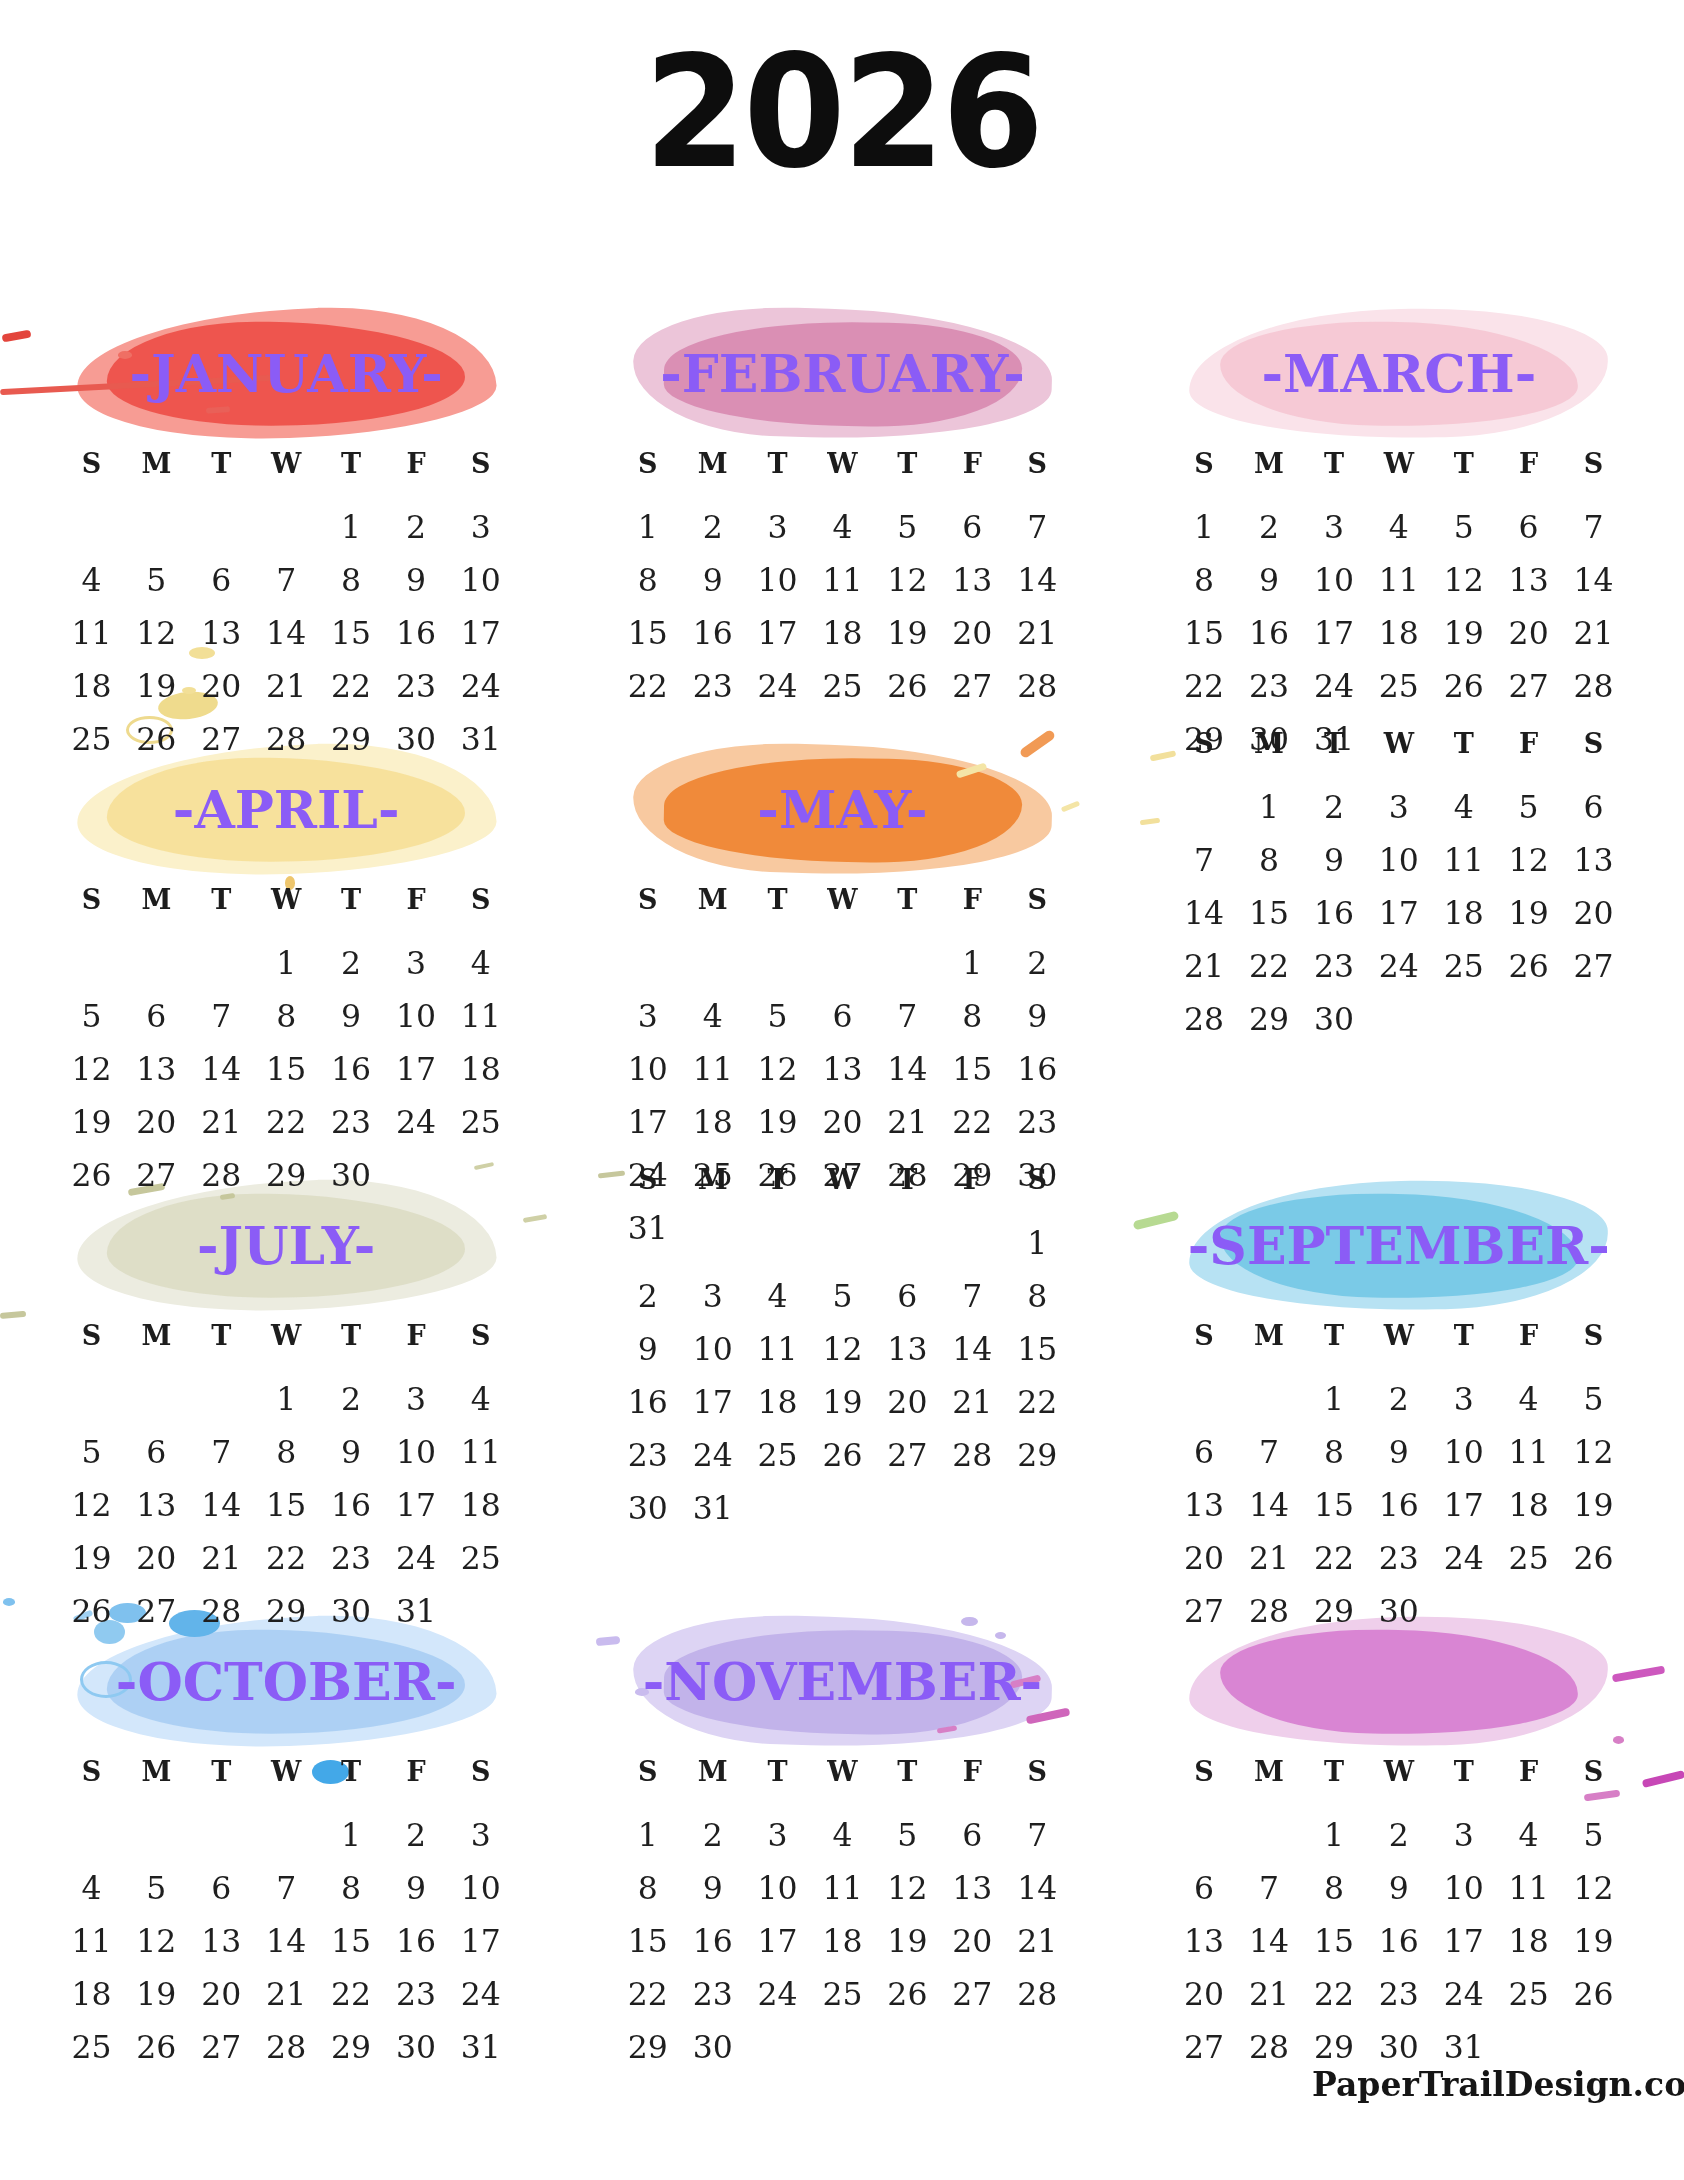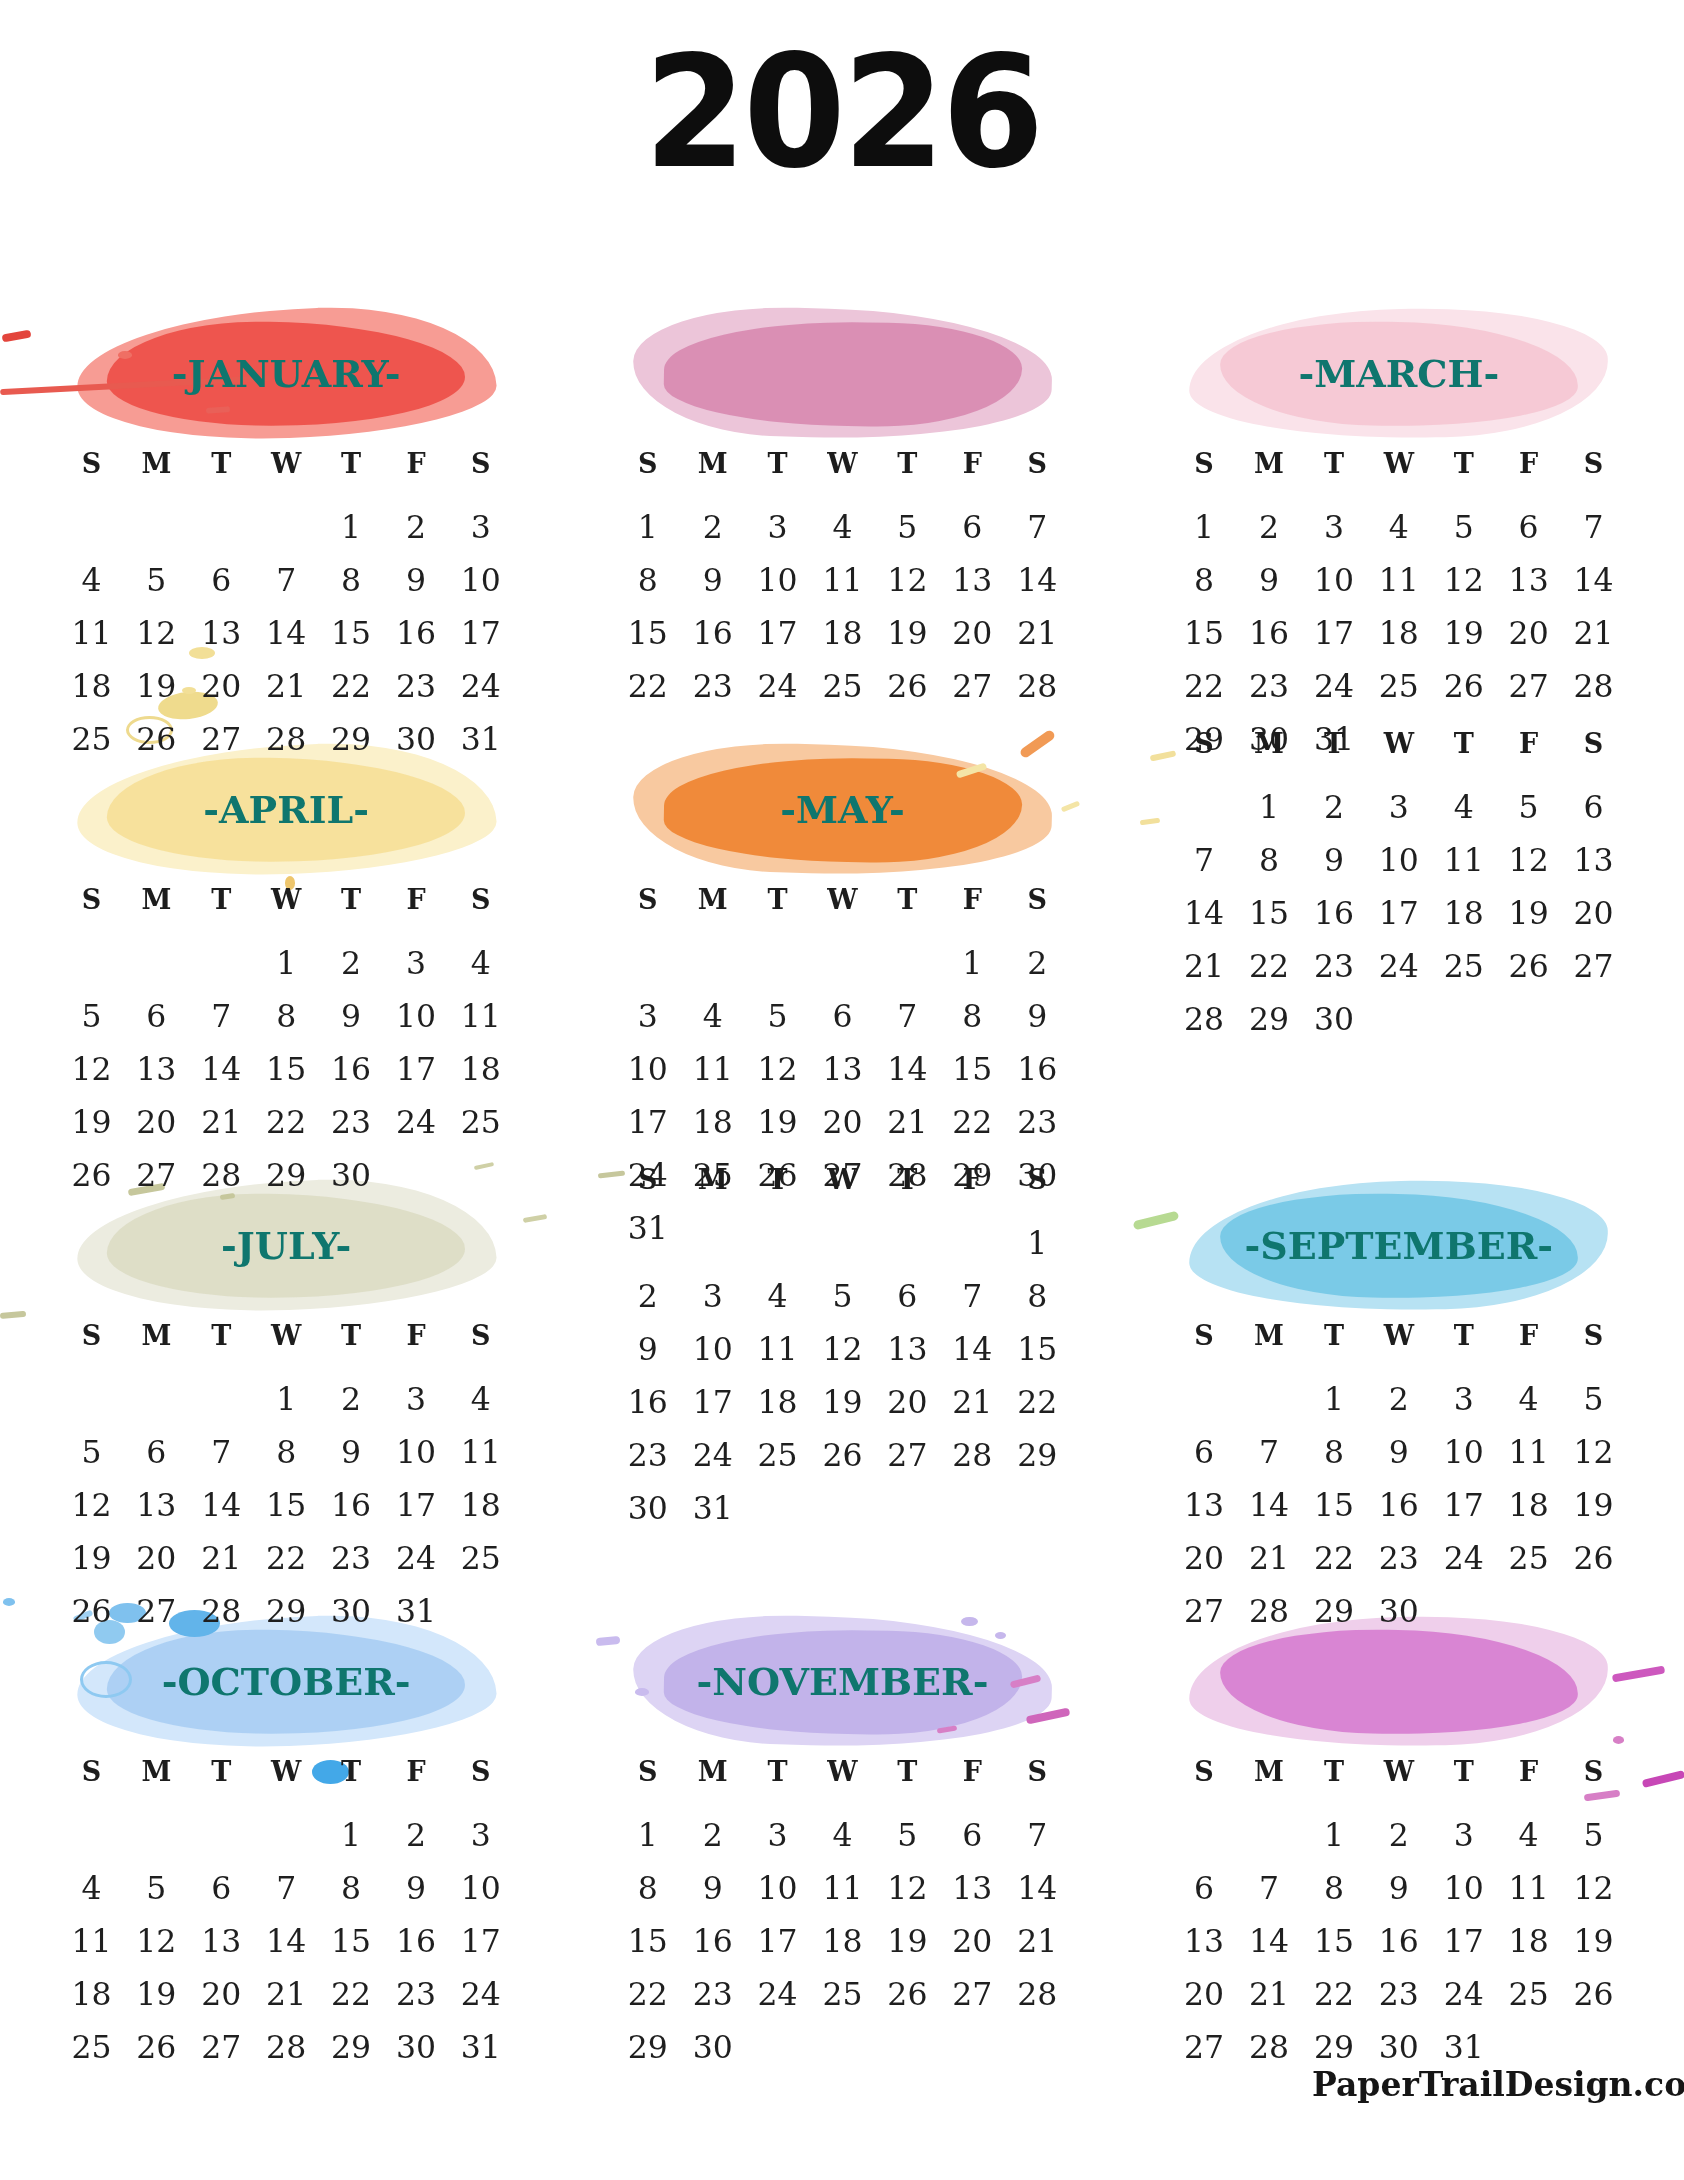--- a/index.html
+++ b/index.html
@@ -15,22 +15,22 @@
       display:flex;align-items:center;justify-content:center;}
   .wash,.core{position:absolute;}
   .wash{left:2%;right:2%;top:3.4px;bottom:3.4px;background:var(--light);transform:rotate(-2deg);}
   .core{left:9%;right:9%;top:17px;bottom:15.3px;background:var(--core);opacity:.92;transform:rotate(1deg);}
   .v0 .wash{border-radius:58% 42% 50% 50%/55% 65% 35% 45%;}
   .v0 .core{border-radius:45% 55% 58% 42%/60% 50% 50% 40%;}
   .v1 .wash{border-radius:42% 58% 62% 38%/48% 55% 45% 60%;transform:rotate(1.5deg);}
   .v1 .core{border-radius:60% 40% 45% 55%/52% 45% 62% 40%;}
   .v2 .wash{border-radius:52% 48% 40% 60%/62% 42% 58% 40%;transform:rotate(-1deg);}
   .v2 .core{border-radius:48% 52% 56% 44%/45% 60% 42% 58%;}
-  .month-name{position:relative;z-index:2;font-weight:bold;font-size:38px;letter-spacing:0px;
-      color:#0f766e;white-space:nowrap;}
+  .month-name{position:relative;z-index:2;font-weight:bold;font-size:52px;letter-spacing:0px;
+      color:#8b5cf6;white-space:nowrap;}
   .dow-row{position:relative;z-index:2;display:grid;grid-template-columns:repeat(7,1fr);
       text-align:center;font-weight:bold;font-size:27px;line-height:32px;margin-top:6.8px;}
   .week-row{position:relative;z-index:2;display:grid;grid-template-columns:repeat(7,1fr);
       text-align:center;font-size:31.5px;line-height:53px;color:#1f1f1f;}
   .cell{min-height:53px;}
   .watermark{position:absolute;left:1312px;top:2065px;font-weight:600;font-size:33px;color:#161616;}
   .deco{position:absolute;z-index:1;}
   .deco.dot,.deco.blob,.deco.drop{border-radius:50%;}
   .deco.dash{border-radius:5.1px;}
   .deco.ring{border-radius:50%;background:transparent !important;}
@@ -99,20 +99,21 @@
           <span class="cell">28</span>
           <span class="cell">29</span>
           <span class="cell">30</span>
           <span class="cell">31</span>
         </div>
       </div>
       <div class="month" style="--core: #d88ab1; --light: #ecc5d9;">
         <div class="splash v1">
           <span class="wash"></span>
           <span class="core"></span>
+          <span class="month-name">-FEBRUARY-</span>
         </div>
         <div class="dow-row">
           <span class="cell">S</span>
           <span class="cell">M</span>
           <span class="cell">T</span>
           <span class="cell">W</span>
           <span class="cell">T</span>
           <span class="cell">F</span>
           <span class="cell">S</span>
         </div>

